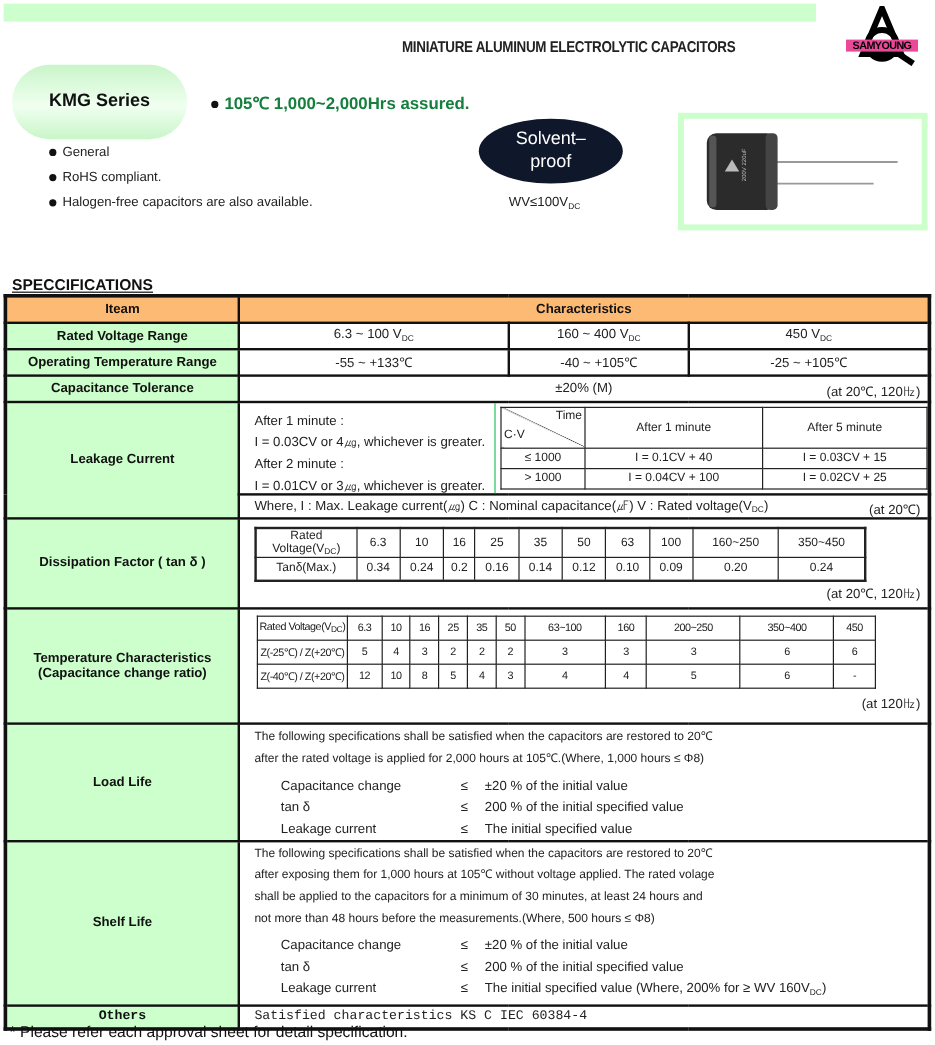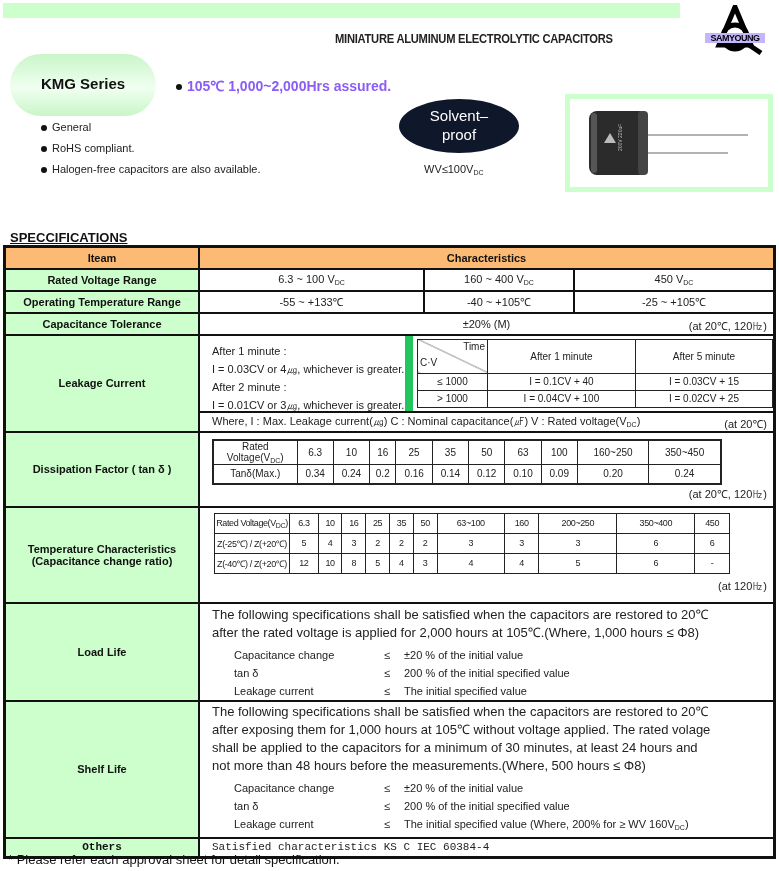--- a/index.html
+++ b/index.html
@@ -3,39 +3,39 @@
 <meta charset="utf-8">
 <style>
   * { box-sizing: border-box; margin: 0; padding: 0; }
   html, body { width: 779px; height: 871px; background: #ffffff; overflow: hidden; }
   body { position: relative; font-family: "Liberation Sans", sans-serif; color: #111; font-size: 11px; }
   .abs { position: absolute; }
   .topbar { left: 3px; top: 3px; width: 454px; height: 15px; background: #ccffcc; }
   .topbar { width: 454px; }
   .doc-title { left: 335px; top: 31px; font-family: "Liberation Sans", sans-serif; font-size: 13px; font-weight: bold; letter-spacing: -0.3px; transform: scaleX(0.86); transform-origin: left top; color: #222; }
   .logo { left: 705px; top: 5px; width: 60px; height: 50px; }
-  .logo-text { position: absolute; left: 0; top: 28px; width: 60px; text-align: center; font-size: 9px; font-weight: bold; letter-spacing: -0.5px; color: #000; background: #c4b5fd; line-height: 10px; }
+  .logo-text { position: absolute; left: 0; top: 28px; width: 60px; text-align: center; font-size: 9px; font-weight: bold; letter-spacing: -0.5px; color: #000; background: #ec4899; line-height: 10px; }
   .series-pill { left: 10px; top: 54px; width: 146px; height: 62px; border-radius: 31px; background: linear-gradient(180deg, #c9f5c9 0%, #f0fff0 55%, #c9f5c9 100%); display: flex; align-items: center; justify-content: center; }
   .series-pill span { font-size: 15px; font-weight: bold; color: #111; margin-top: -4px; }
-  .assured { left: 176px; top: 76px; font-size: 14px; font-weight: bold; color: #8b5cf6; }
+  .assured { left: 176px; top: 76px; font-size: 14px; font-weight: bold; color: #15803d; }
   .bullet { display: inline-block; width: 6px; height: 6px; border-radius: 50%; background: #111; margin-right: 5px; vertical-align: middle; }
   .feat { left: 41px; font-size: 11px; color: #222; }
   .solvent { left: 399px; top: 99px; width: 120px; height: 54px; border-radius: 50%; background: #0f172a; color: #fff; text-align: center; font-size: 15px; line-height: 19px; padding-top: 7px; }
   .wv { left: 424px; top: 163px; font-size: 11px; color: #222; }
   sub { font-size: 7px; vertical-align: -2px; }
   .photo { left: 565px; top: 94px; width: 208px; height: 98px; border: 5px solid #ccffcc; background: #fff; }
   .spec-heading { left: 10px; top: 230px; font-size: 13px; font-weight: bold; text-decoration: underline; color: #111; }
   table.spec { position: absolute; left: 3px; top: 245px; width: 773px; border-collapse: collapse; border: 3px solid #111; }
   table.spec > tbody > tr > td { border: 2px solid #111; }
   .item { background: #ccffcc; font-weight: bold; font-size: 11px; text-align: center; width: 236px; color: #111; }
   .hdr { background: #fdba74; font-weight: bold; text-align: center; font-size: 11px; }
   .cell { text-align: center; font-size: 11px; color: #222; }
   .inner { border-collapse: collapse; font-size: 10px; color: #222; }
   .inner td { border: 1px solid #222; text-align: center; }
-  .para { font-size: 13px; color: #222; line-height: 18px; padding-left: 12px; }
+  .para { font-size: 10px; color: #222; line-height: 18px; padding-left: 12px; }
   .cond { display: grid; grid-template-columns: 150px 20px 1fr; padding-left: 34px; line-height: 18px; font-size: 11px; color: #222; }
   .footnote { left: 8px; top: 852px; font-size: 13px; color: #111; }
 </style>
 </head>
 <body>
 
 <div class="abs topbar" style="width:677px;"></div>
 <div class="abs doc-title">MINIATURE  ALUMINUM ELECTROLYTIC CAPACITORS</div>
 
 <div class="abs logo">
@@ -101,21 +101,21 @@
       <td class="item">Capacitance Tolerance</td>
       <td class="cell" colspan="3" style="position:relative;">
         <span>±20% (M)</span>
         <span style="position:absolute; right:6px; top:4px;">(at 20℃, 120㎐)</span>
       </td>
     </tr>
     <tr style="height:75px;">
       <td class="item" rowspan="2">Leakage Current</td>
       <td colspan="3" style="padding:0;">
         <div style="display:flex; height:75px;">
-          <div style="width:213px; padding:6px 0 0 12px; font-size:11px; line-height:18px; color:#222; border-right:8px solid #22c55e;">
+          <div style="width:213px; padding:6px 0 0 12px; font-size:11px; line-height:18px; color:#222; border-right:1px solid #22c55e;">
             <div>After 1 minute :</div>
             <div>I = 0.03CV or 4㎍, whichever is greater.</div>
             <div>After 2 minute :</div>
             <div>I = 0.01CV or 3㎍, whichever is greater.</div>
           </div>
           <div style="padding:3px 0 0 4px;">
             <table class="inner" style="width:356px;">
               <tbody>
                   <tr style="height:34px;">
                 <td style="width:70px; position:relative; background:linear-gradient(to top right, transparent 49%, #333 50%, transparent 51%); background:linear-gradient(to bottom left, transparent calc(50% - 0.5px), #333 50%, transparent calc(50% + 0.5px));">

